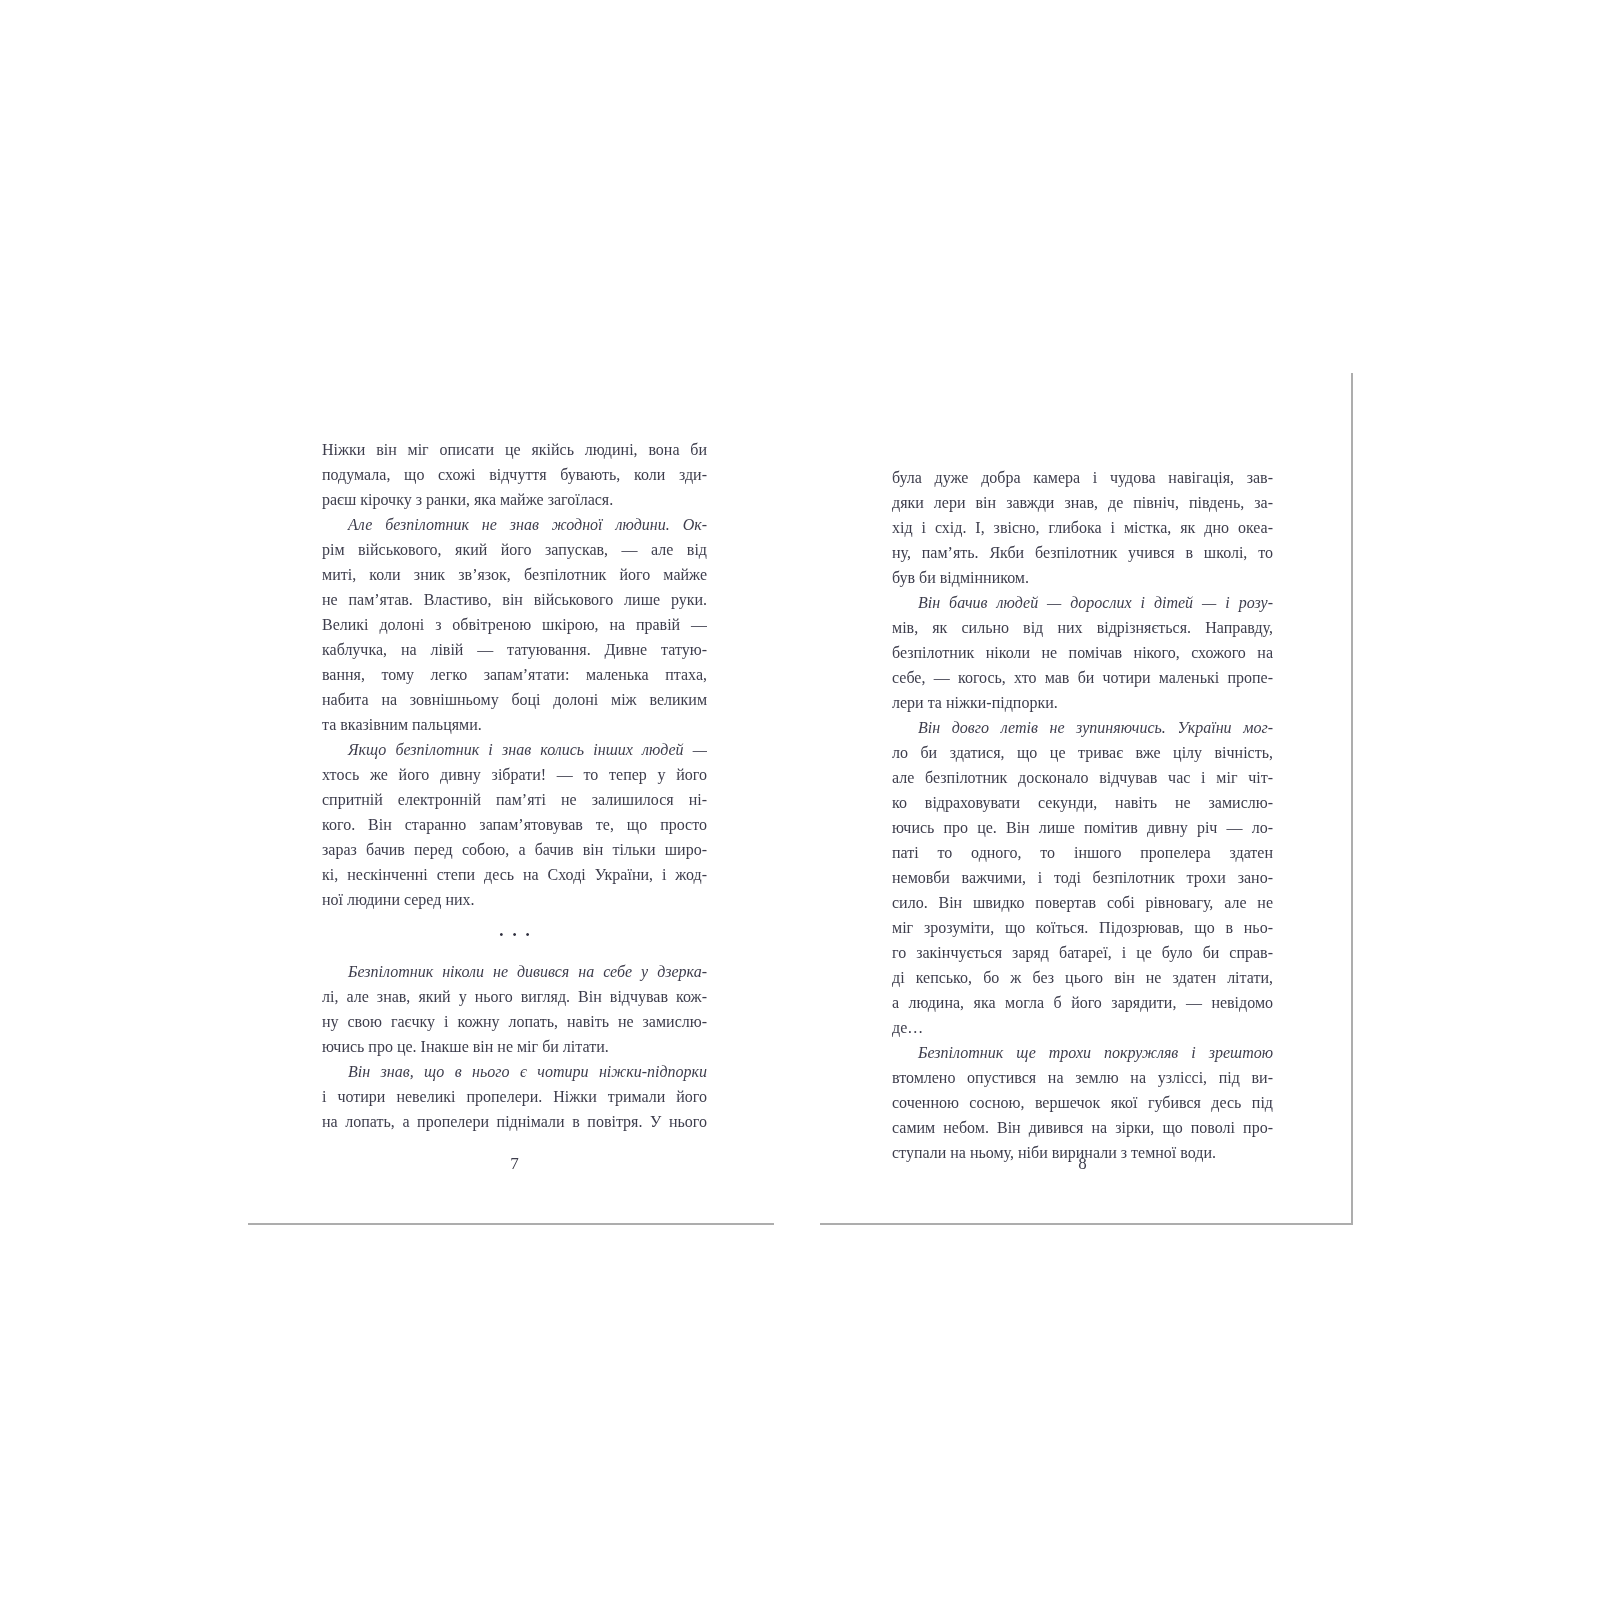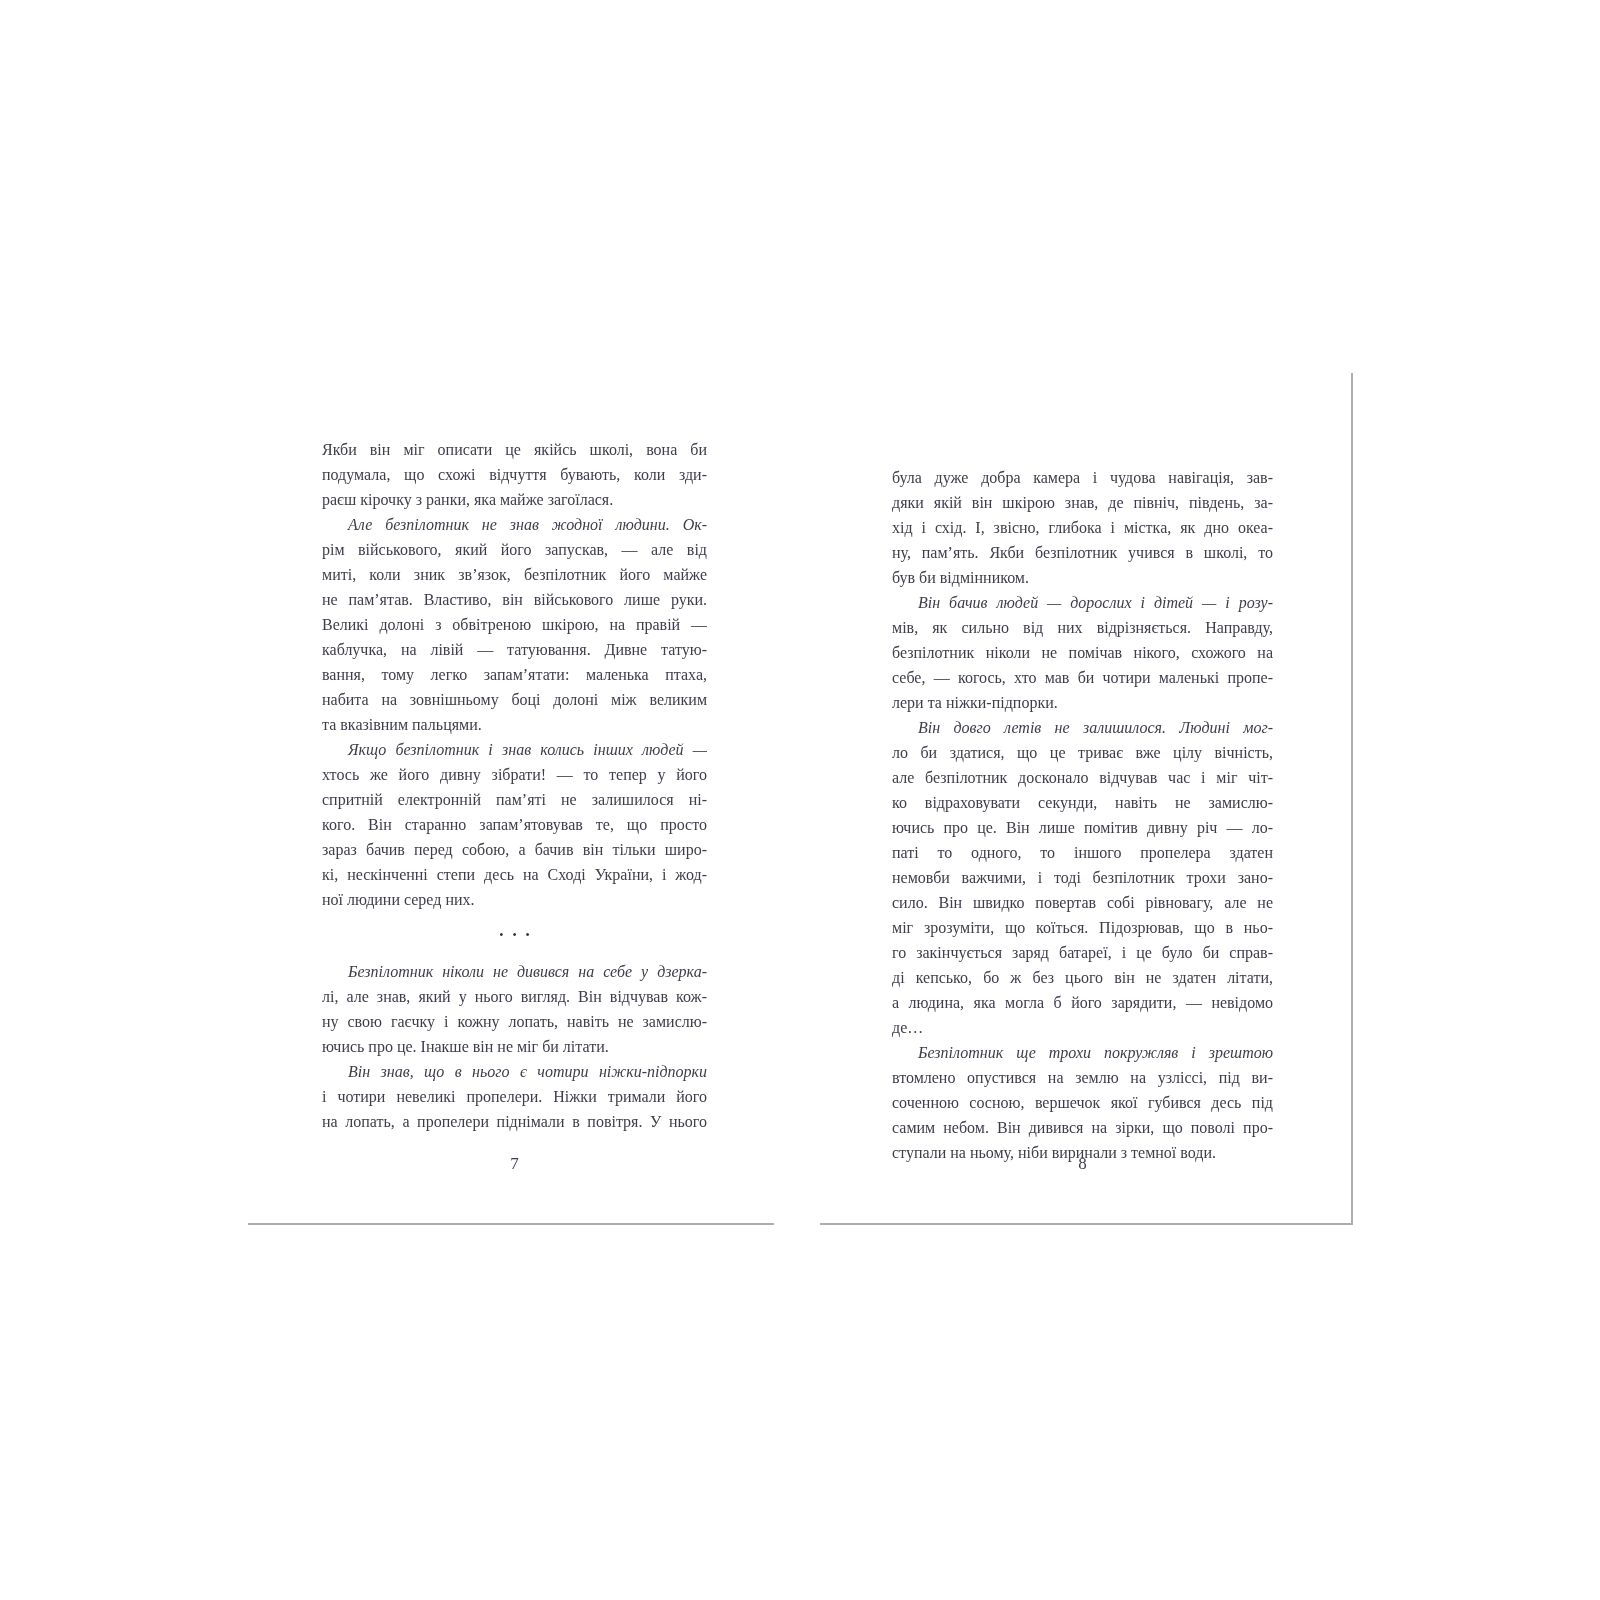--- a/index.html
+++ b/index.html
@@ -56,21 +56,21 @@
   .edge-bottom-left  { left: 248px;  top: 1223px; width: 526px; height: 2px; }
   .edge-bottom-right { left: 820px;  top: 1223px; width: 532px; height: 2px; }
   .edge-right-side   { left: 1351px; top: 373px;  width: 2px;  height: 852px; }
 </style>
 </head>
 <body>
 
 <div class="canvas">
 
   <div class="text-col text-col-left">
-      <div class="line just">Якби він міг описати це якійсь школі, вона би</div>
+      <div class="line just">Ніжки він міг описати це якійсь людині, вона би</div>
       <div class="line just">подумала, що схожі відчуття бувають, коли зди-</div>
       <div class="line last">раєш кірочку з ранки, яка майже загоїлася.</div>
       <div class="line just indent">Але безпілотник не знав жодної людини. Ок-</div>
       <div class="line just">рім військового, який його запускав, — але від</div>
       <div class="line just">миті, коли зник зв’язок, безпілотник його майже</div>
       <div class="line just">не пам’ятав. Властиво, він військового лише руки.</div>
       <div class="line just">Великі долоні з обвітреною шкірою, на правій —</div>
       <div class="line just">каблучка, на лівій — татуювання. Дивне татую-</div>
       <div class="line just">вання, тому легко запам’ятати: маленька птаха,</div>
       <div class="line just">набита на зовнішньому боці долоні між великим</div>
@@ -87,30 +87,30 @@
       <div class="line just">лі, але знав, який у нього вигляд. Він відчував кож-</div>
       <div class="line just">ну свою гаєчку і кожну лопать, навіть не замислю-</div>
       <div class="line last">ючись про це. Інакше він не міг би літати.</div>
       <div class="line just indent">Він знав, що в нього є чотири ніжки-підпорки</div>
       <div class="line just">і чотири невеликі пропелери. Ніжки тримали його</div>
       <div class="line just">на лопать, а пропелери піднімали в повітря. У нього</div>
     </div>
 
   <div class="text-col text-col-right">
       <div class="line just">була дуже добра камера і чудова навігація, зав-</div>
-      <div class="line just">дяки якій він шкірою знав, де північ, південь, за-</div>
+      <div class="line just">дяки лери він завжди знав, де північ, південь, за-</div>
       <div class="line just">хід і схід. І, звісно, глибока і містка, як дно океа-</div>
       <div class="line just">ну, пам’ять. Якби безпілотник учився в школі, то</div>
       <div class="line last">був би відмінником.</div>
       <div class="line just indent">Він бачив людей — дорослих і дітей — і розу-</div>
       <div class="line just">мів, як сильно від них відрізняється. Направду,</div>
       <div class="line just">безпілотник ніколи не помічав нікого, схожого на</div>
       <div class="line just">себе, — когось, хто мав би чотири маленькі пропе-</div>
       <div class="line last">лери та ніжки-підпорки.</div>
-      <div class="line just indent">Він довго летів не залишилося. Людині мог-</div>
+      <div class="line just indent">Він довго летів не зупиняючись. України мог-</div>
       <div class="line just">ло би здатися, що це триває вже цілу вічність,</div>
       <div class="line just">але безпілотник досконало відчував час і міг чіт-</div>
       <div class="line just">ко відраховувати секунди, навіть не замислю-</div>
       <div class="line just">ючись про це. Він лише помітив дивну річ — ло-</div>
       <div class="line just">паті то одного, то іншого пропелера здатен</div>
       <div class="line just">немовби важчими, і тоді безпілотник трохи зано-</div>
       <div class="line just">сило. Він швидко повертав собі рівновагу, але не</div>
       <div class="line just">міг зрозуміти, що коїться. Підозрював, що в ньо-</div>
       <div class="line just">го закінчується заряд батареї, і це було би справ-</div>
       <div class="line just">ді кепсько, бо ж без цього він не здатен літати,</div>

